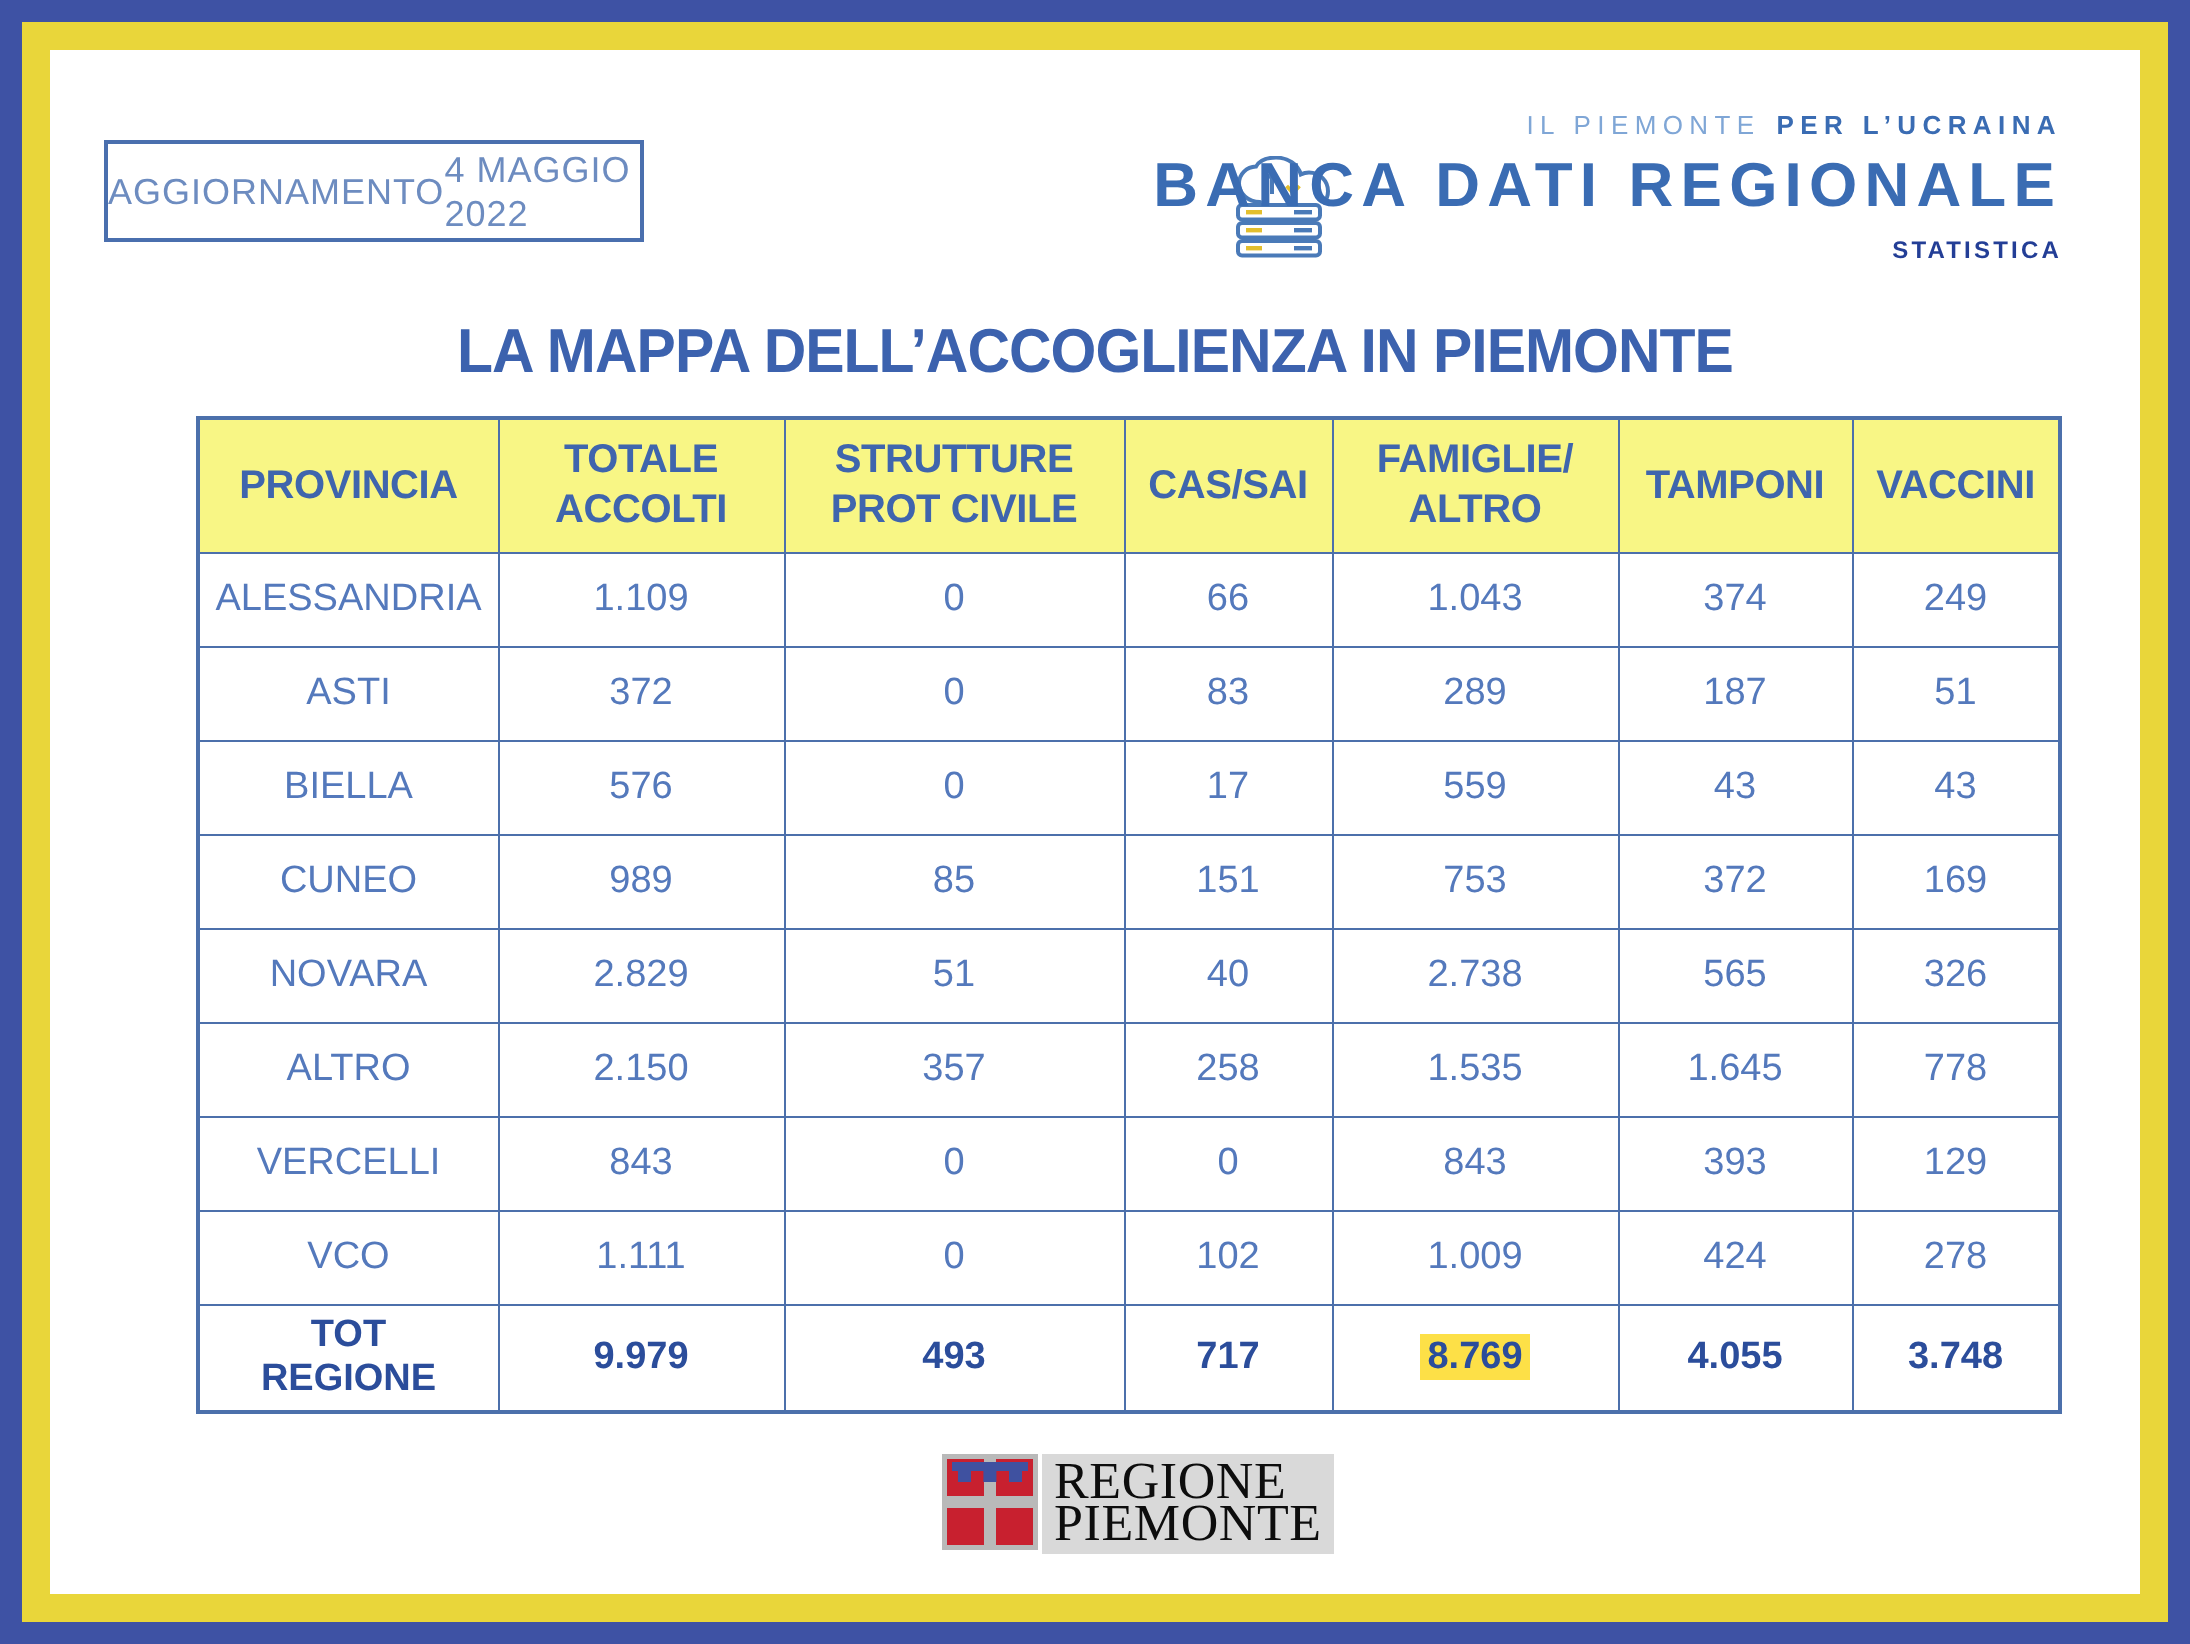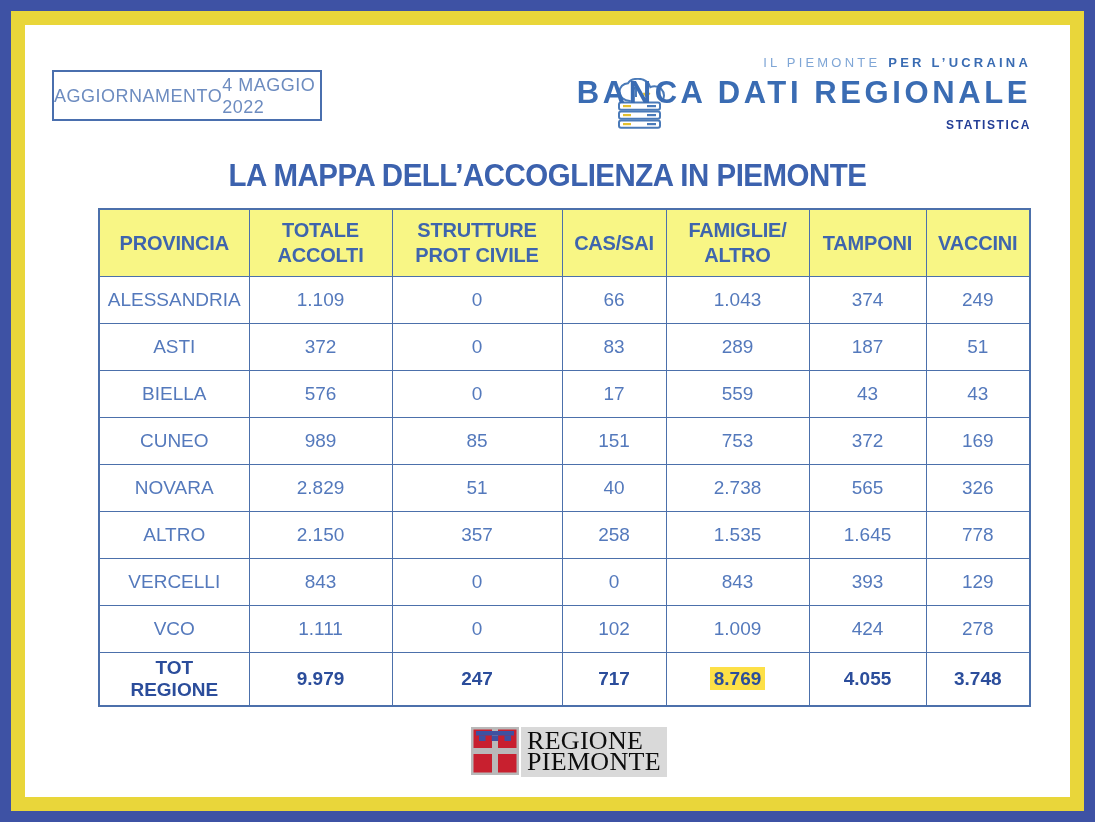--- a/index.html
+++ b/index.html
@@ -184,21 +184,21 @@
             <td>0</td>
             <td>102</td>
             <td>1.009</td>
             <td>424</td>
             <td>278</td>
           </tr>
           <tr class="total">
             <td>TOT
 REGIONE</td>
             <td>9.979</td>
-            <td>247</td>
+            <td>493</td>
             <td>717</td>
             <td><span class="selected">8.769</span></td>
             <td>4.055</td>
             <td>3.748</td>
           </tr>
         </tbody>
       </table>
 
       <div class="footer">
         <svg width="48" height="48" viewBox="0 0 48 48">

